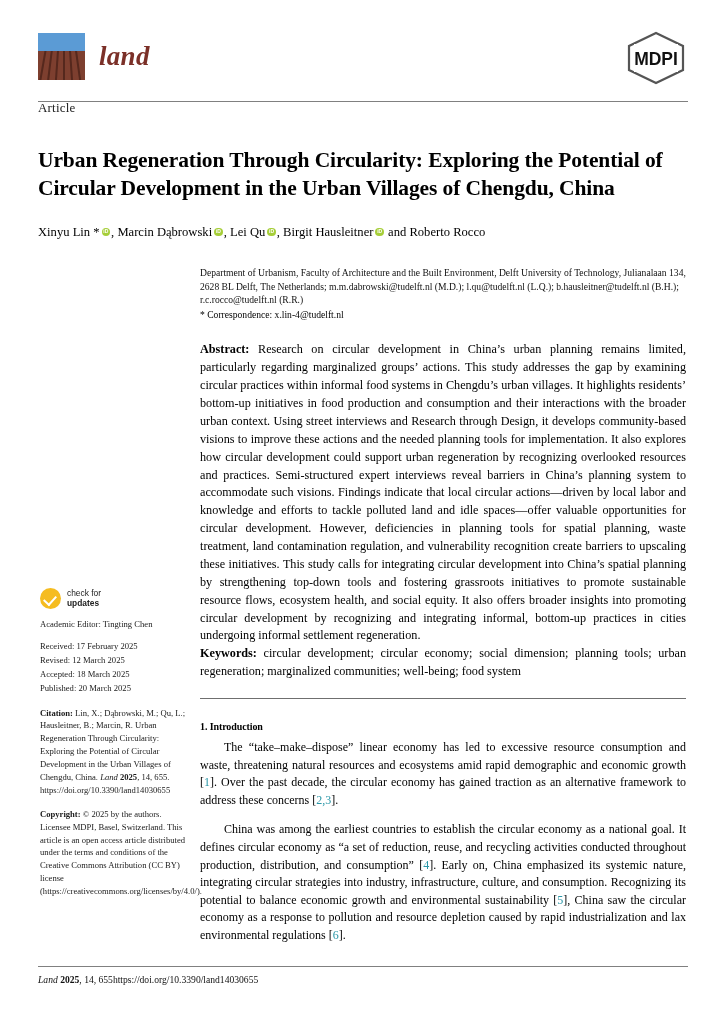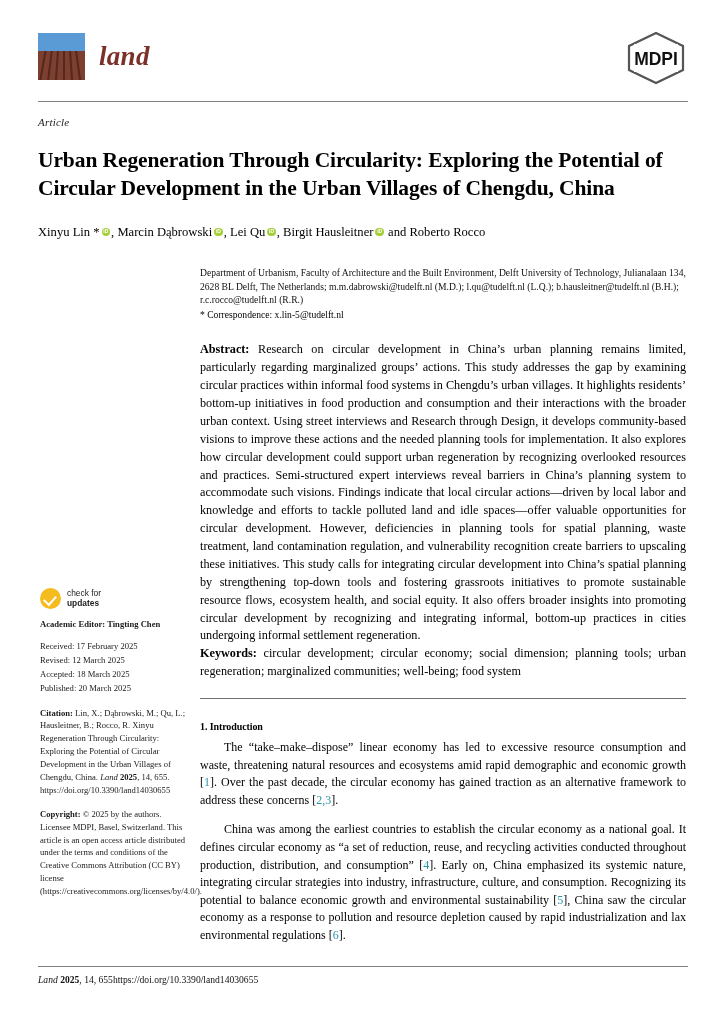--- a/index.html
+++ b/index.html
@@ -87,23 +87,22 @@
     left: 38px;
     top: 101px;
     width: 650px;
     height: 1px;
     background: #808080;
   }
 
   
   .article-type {
     position: absolute;
-    left: 38px; top: 116px;
-    font-style: italic;
-    font-size: 11px;
+    left: 38px; top: 100px;
+    font-size: 13px;
     color: #222;
     letter-spacing: 0.2px;
   }
   .title {
     position: absolute;
     left: 38px; top: 133px;
     width: 640px;
     font-size: 21.5px;
     font-weight: 700;
     line-height: 1.28;
@@ -228,21 +227,21 @@
     border-width: 0 2.4px 2.4px 0;
     transform: rotate(42deg);
   }
   .cfu-text {
     font-family: "Liberation Sans", sans-serif;
     font-size: 8.4px;
     line-height: 1.15;
     color: #222;
   }
   .cfu-text .b { font-weight: 700; display: block; }
-  .editor { margin-bottom: 9px; font-weight: bold; }
+  .editor { margin-bottom: 9px; }
   .dates div { line-height: 1.62; }
   .sb-block { margin-top: 11px; }
   .sb-block b { font-weight: 700; }
   .sb-block .it { font-style: italic; }
 
   
   .footer-rule {
     position: absolute;
     left: 38px; top: 966px;
     width: 650px; height: 1px;
@@ -292,21 +291,21 @@
 
   <div class="article-type">Article</div>
   <h1 class="title">Urban Regeneration Through Circularity: Exploring the Potential of Circular Development in the Urban Villages of Chengdu, China</h1>
 
   <div class="authors">
     <span>Xinyu Lin *</span><span class="orcid"></span><span>, Marcin Dąbrowski</span><span class="orcid"></span><span>, Lei Qu</span><span class="orcid"></span><span>, Birgit Hausleitner</span><span class="orcid"></span><span> and Roberto Rocco</span>
   </div>
 
   <div class="right-col">
     <div class="affiliation">Department of Urbanism, Faculty of Architecture and the Built Environment, Delft University of Technology, Julianalaan 134, 2628 BL Delft, The Netherlands; m.m.dabrowski@tudelft.nl (M.D.); l.qu@tudelft.nl (L.Q.); b.hausleitner@tudelft.nl (B.H.); r.c.rocco@tudelft.nl (R.R.)</div>
-    <div class="affil-corr">*  Correspondence: x.lin-5@tudelft.nl</div>
+    <div class="affil-corr">*  Correspondence: x.lin-4@tudelft.nl</div>
 
     <div class="abstract">
       <b>Abstract:</b>
       <span>Research on circular development in China’s urban planning remains limited, particularly regarding marginalized groups’ actions. This study addresses the gap by examining circular practices within informal food systems in Chengdu’s urban villages. It highlights residents’ bottom-up initiatives in food production and consumption and their interactions with the broader urban context. Using street interviews and Research through Design, it develops community-based visions to improve these actions and the needed planning tools for implementation. It also explores how circular development could support urban regeneration by recognizing overlooked resources and practices. Semi-structured expert interviews reveal barriers in China’s planning system to accommodate such visions. Findings indicate that local circular actions—driven by local labor and knowledge and efforts to tackle polluted land and idle spaces—offer valuable opportunities for circular development. However, deficiencies in planning tools for spatial planning, waste treatment, land contamination regulation, and vulnerability recognition create barriers to upscaling these initiatives. This study calls for integrating circular development into China’s spatial planning by strengthening top-down tools and fostering grassroots initiatives to promote sustainable resource flows, ecosystem health, and social equity. It also offers broader insights into promoting circular development by recognizing and integrating informal, bottom-up practices in cities undergoing informal settlement regeneration.</span>
     </div>
 
     <div class="keywords">
       <b>Keywords:</b>
       <span>circular development; circular economy; social dimension; planning tools; urban regeneration; marginalized communities; well-being; food system</span>
     </div>
@@ -332,21 +331,21 @@
     <div class="editor">Academic Editor: Tingting Chen</div>
 
     <div class="dates">
       <div>Received: 17 February 2025</div>
       <div>Revised: 12 March 2025</div>
       <div>Accepted: 18 March 2025</div>
       <div>Published: 20 March 2025</div>
     </div>
 
     <div class="sb-block">
-      <b>Citation:</b><span>  Lin, X.; Dąbrowski, M.; Qu, L.; Hausleitner, B.; Rocco, R. Xinyu Regeneration Through Circularity: Exploring the Potential of Circular Development in the Urban Villages of Chengdu, China. </span><span class="it">Land</span><b> 2025</b><span>, 14, 655. https://doi.org/10.3390/land14030655</span>
+      <b>Citation:</b><span>  Lin, X.; Dąbrowski, M.; Qu, L.; Hausleitner, B.; Marcin, R. Urban Regeneration Through Circularity: Exploring the Potential of Circular Development in the Urban Villages of Chengdu, China. </span><span class="it">Land</span><b> 2025</b><span>, 14, 655. https://doi.org/10.3390/land14030655</span>
     </div>
 
     <div class="sb-block">
       <b>Copyright:</b><span> © 2025 by the authors. Licensee MDPI, Basel, Switzerland. This article is an open access article distributed under the terms and conditions of the Creative Commons Attribution (CC BY) license (https://creativecommons.org/licenses/by/4.0/).</span>
     </div>
   </div>
 
   <div class="footer-rule"></div>
   <div class="footer">
     <div><span class="it">Land</span><b> 2025</b><span>, 14, 655</span></div>

